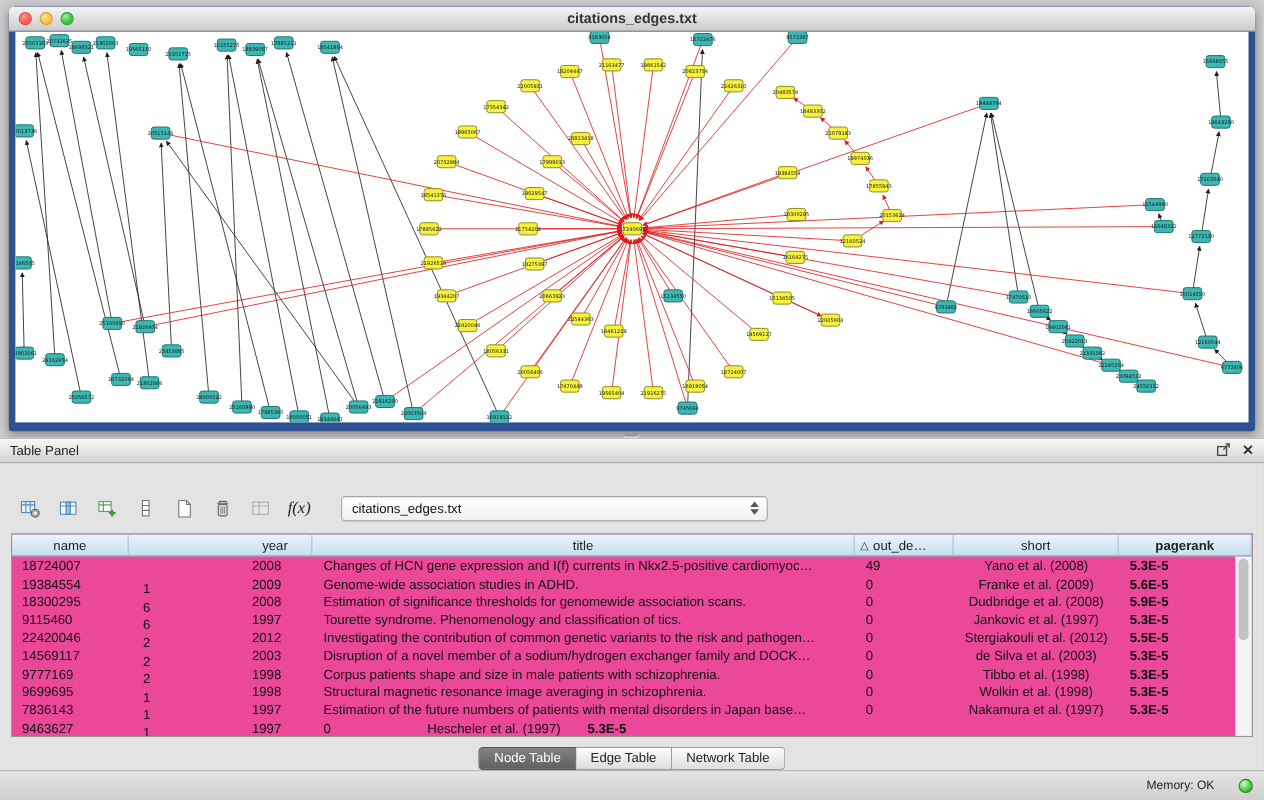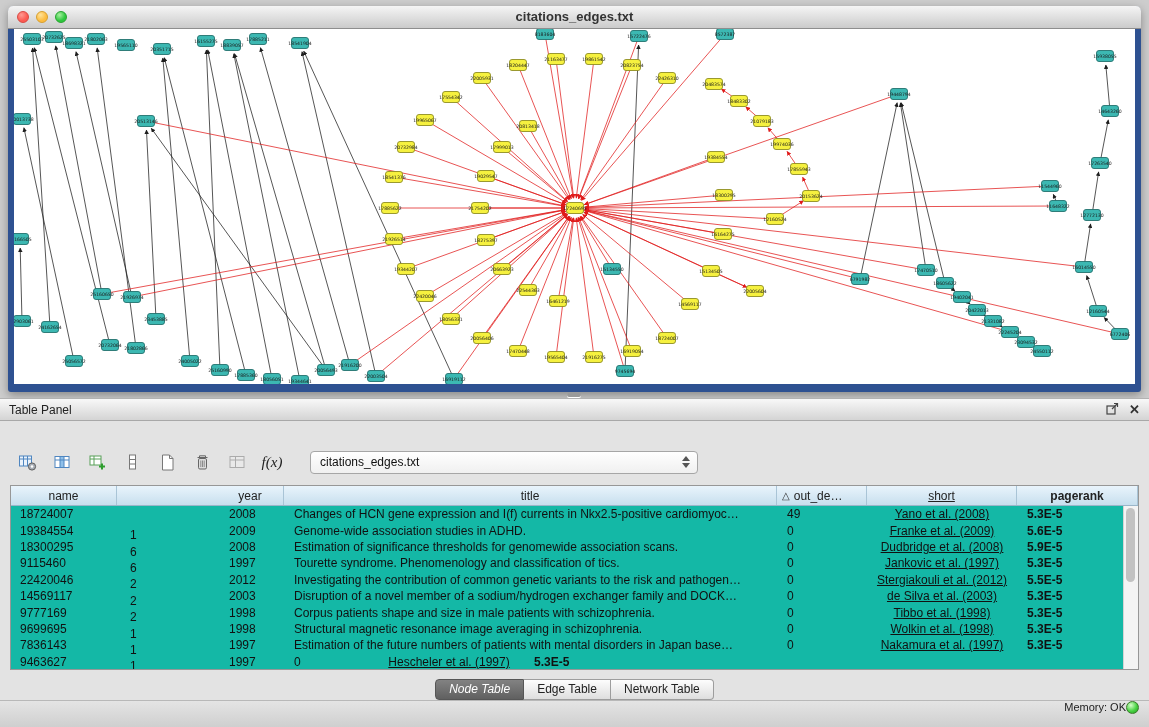--- a/index.html
+++ b/index.html
@@ -39,48 +39,48 @@
   .tbtn{width:26px;height:26px;display:flex;align-items:center;justify-content:center;border-radius:4px;}
   .fxbtn{font-family:"Liberation Serif",serif;font-style:italic;font-size:15px;color:#222;}
   .combo{margin-left:16px;width:388px;height:23px;border:1px solid #a6a6a6;border-radius:4px;
          background:linear-gradient(#ffffff,#f0f0f0);display:flex;align-items:center;
          padding:0 6px 0 9px;box-sizing:border-box;font-size:12px;color:#111;}
   .combo-text{flex:1;overflow:hidden;white-space:nowrap;}
   .combo-arrows{display:flex;flex-direction:column;gap:2px;align-items:center;width:10px;}
   .tri-up{width:0;height:0;border-left:4px solid transparent;border-right:4px solid transparent;border-bottom:5px solid #555;}
   .tri-dn{width:0;height:0;border-left:4px solid transparent;border-right:4px solid transparent;border-top:5px solid #555;}
 
-  .tablebox{position:absolute;top:64px;left:10px;right:10px;height:185px;background:#14b8a6;
+  .tablebox{position:absolute;top:64px;left:10px;right:10px;height:185px;background:#ec4899;
             border:1px solid #979797;box-sizing:border-box;}
   .thead{position:absolute;top:0;left:0;right:0;height:20px;display:flex;
          background:linear-gradient(#e9f4fc,#c7dfee);border-bottom:1px solid #9ab6c9;box-sizing:border-box;}
   .th{box-sizing:border-box;border-right:1px solid #a9c4d6;display:flex;align-items:center;
       justify-content:center;font-size:12px;color:#222;overflow:hidden;white-space:nowrap;}
   .th .sortg{font-size:10px;margin-right:4px;color:#333;}
   .th.c4{justify-content:flex-start;padding-left:5px;}
   .tbody{position:absolute;top:20px;left:0;right:15px;bottom:0;overflow:hidden;}
   .tr{display:flex;height:16.4px;align-items:center;}
   .td{box-sizing:border-box;font-size:12px;color:#111;white-space:nowrap;overflow:hidden;}
-  .c0{width:106px;}.c1{width:100px;margin-top:42px;}.c2{width:67px;}.c3{width:493px;}.c4{width:90px;}.c5{width:150px;text-decoration:underline;}.c6{flex:1 1 auto;font-weight:bold;}
+  .c0{width:106px;}.c1{width:100px;margin-top:42px;}.c2{width:67px;}.c3{width:493px;}.c4{width:90px;}.c5{width:150px;}.c6{flex:1 1 auto;font-weight:bold;}
   .td.c0{padding-left:9px;}.td.c1{padding-left:13px;}.td.c2{padding-left:12px;}
   .td.c3{padding-left:10px;}.td.c4{padding-left:10px;}.td.c5{text-align:center;}.td.c6{padding-left:10px;}
   .vscroll{position:absolute;top:20px;right:0;bottom:0;width:15px;background:#f4f4f4;border-left:1px solid #d4d4d4;box-sizing:border-box;}
   .vthumb{position:absolute;top:2px;left:2px;width:9px;height:74px;border-radius:5px;background:#c2c2c2;}
 
   .tabbar{position:absolute;top:258px;left:0;right:0;display:flex;justify-content:center;}
   .tab{height:19px;line-height:19px;padding:0 13px;font-size:12px;color:#222;
        background:linear-gradient(#fdfdfd,#dedede);border:1px solid #9d9d9d;border-left:none;}
-  .tab:first-child{border-left:1px solid #9d9d9d;border-radius:4px 0 0 4px;font-style:italic;}
+  .tab:first-child{border-left:1px solid #9d9d9d;border-radius:4px 0 0 4px;}
   .tab:last-child{border-radius:0 4px 4px 0;}
   .tab.active{background:linear-gradient(#828282,#606060);color:#fff;border-color:#565656;}
 
   
   .statusbar{position:absolute;left:0;right:0;bottom:0;height:27px;
              background:linear-gradient(#e4e4e4,#cfcfcf);border-top:1px solid #b8b8b8;
-             display:flex;align-items:flex-start;justify-content:flex-end;gap:0;
+             display:flex;align-items:center;justify-content:flex-end;gap:22px;
              padding:0 10px;box-sizing:border-box;font-size:11px;color:#222;}
   .memdot{width:13px;height:13px;border-radius:50%;box-sizing:border-box;
           background:radial-gradient(circle at 35% 30%,#d6ffca,#49d243 55%,#1e9e22);border:1px solid #3a7a2a;}
 </style>
 </head>
 <body>
 
 <div class="app">
 
   <div class="net-window">

